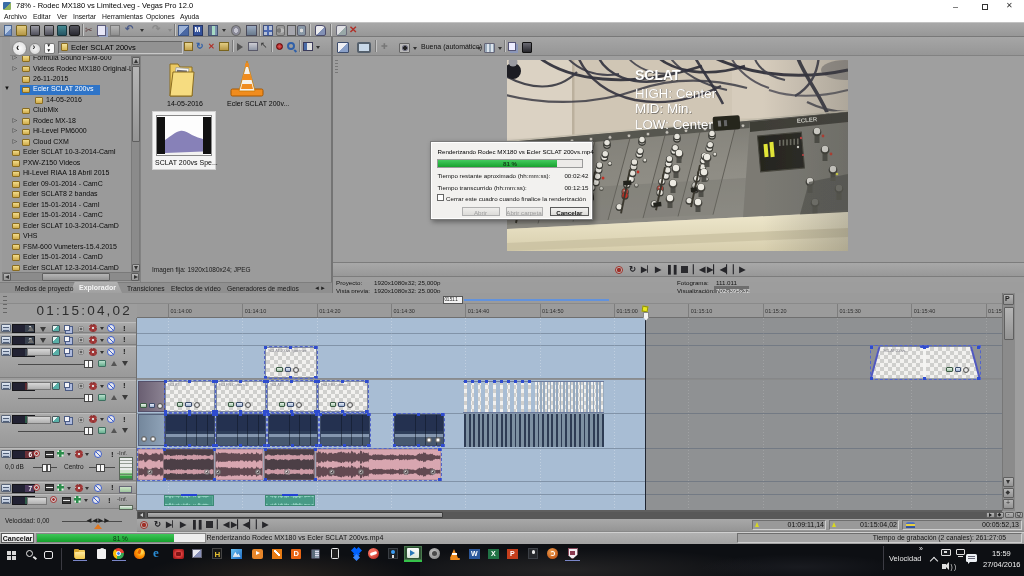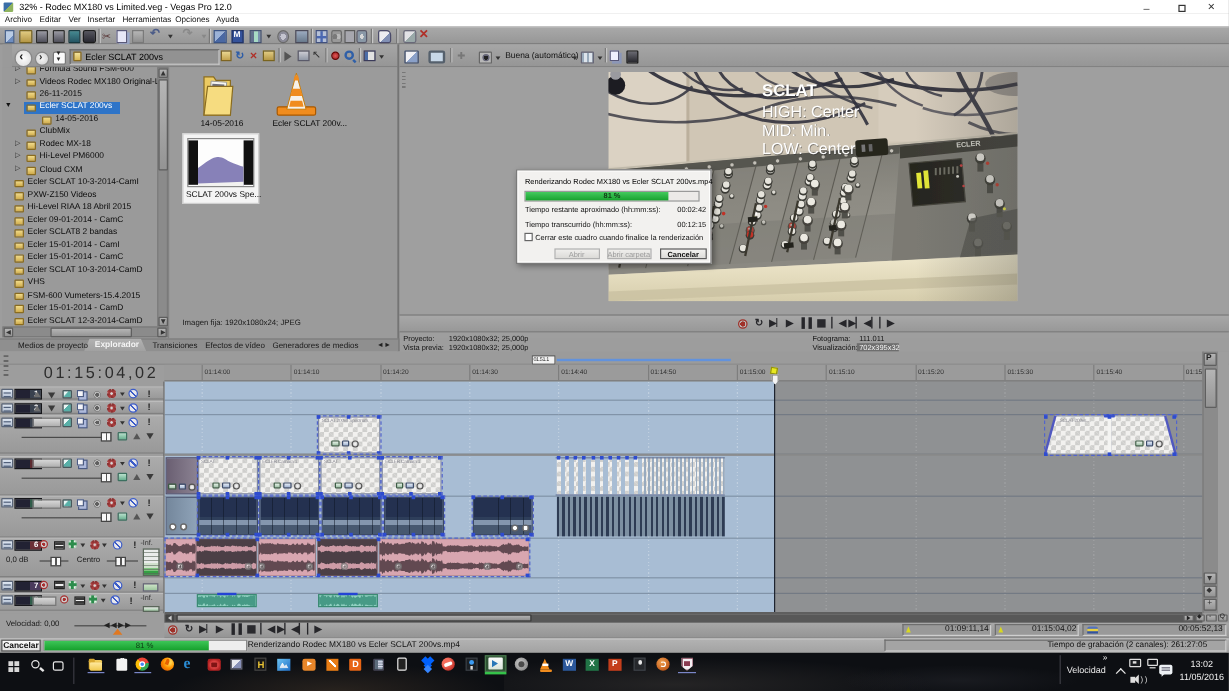--- a/index.html
+++ b/index.html
@@ -41,21 +41,21 @@
 .fad:after{content:"";position:absolute;top:1px;bottom:1px;left:2.2px;width:1px;background:#555}
 .tbtn{position:absolute;background:linear-gradient(#b5b5b5,#949494);border:1px solid #5f5f5f;border-radius:1px}
 .tico{position:absolute;top:25px;height:11px;opacity:.92}
 .sunk{position:absolute;background:#999999;border:1px solid;border-color:#6e6e6e #cfcfcf #cfcfcf #6e6e6e}
 .tri{position:absolute;width:0;height:0}
 .tb-ic{position:absolute;top:548px;width:11px;height:11px}
 </style></head><body>
 
 <div class="a" style="left:0;top:0;width:1024px;height:11px;background:#fff"></div>
 <div class="a" style="left:3px;top:1.5px;width:8px;height:8px;background:linear-gradient(135deg,#3a6ea8 0 50%,#8fb360 50%);border-radius:1px"></div>
-<div class="t f75" style="left:16px;top:1.5px;color:#000">32% - Rodec MX180 vs Limited.veg - Vegas Pro 12.0</div>
+<div class="t f75" style="left:16px;top:1.5px;color:#000">78% - Rodec MX180 vs Limited.veg - Vegas Pro 12.0</div>
 <div class="t" style="left:953px;top:2px;font-size:9px;color:#333">–</div>
 <div class="a" style="left:982px;top:3.5px;width:6px;height:6px;border:1px solid #333"></div>
 <div class="t" style="left:1006px;top:1px;font-size:8px;color:#333">✕</div>
 
 <div class="a" style="left:0;top:11px;width:1024px;height:11px;background:#fff"></div>
 <div class="t" style="left:4px;top:13px;font-size:6.8px;color:#111">Archivo</div>
 <div class="t" style="left:33px;top:13px;font-size:6.8px;color:#111">Editar</div>
 <div class="t" style="left:57px;top:13px;font-size:6.8px;color:#111">Ver</div>
 <div class="t" style="left:73px;top:13px;font-size:6.8px;color:#111">Insertar</div>
 <div class="t" style="left:102px;top:13px;font-size:6.8px;color:#111">Herramientas</div>
@@ -1222,22 +1222,22 @@
 <div class="a" style="left:941px;top:549px;width:10px;height:6.5px;border:1.2px solid #dfdfdf;border-radius:1px;background:#1a1c20"></div>
 <div class="a" style="left:944px;top:551px;width:3px;height:2px;background:#dfdfdf"></div>
 <div class="a" style="left:956px;top:548.5px;width:9px;height:6px;border:1.2px solid #dfdfdf;border-radius:1px"></div>
 <div class="a" style="left:958px;top:556px;width:5px;height:1.2px;background:#dfdfdf"></div>
 <div class="a" style="left:941.5px;top:563.5px;width:4px;height:5px;background:#dfdfdf"></div>
 <div class="tri" style="left:944.5px;top:562px;border-top:4px solid transparent;border-bottom:4px solid transparent;border-right:4.5px solid #dfdfdf"></div>
 <div class="t" style="left:950.5px;top:562.5px;font-size:6.5px;color:#dfdfdf">) )</div>
 <div class="a" style="left:966px;top:553.5px;width:11px;height:8px;background:#ecf0f4;border-radius:1.5px"></div>
 <div class="tri" style="left:968px;top:561px;border-top:3px solid #ecf0f4;border-left:0 solid transparent;border-right:3.5px solid transparent"></div>
 <div class="a" style="left:968px;top:556px;width:7px;height:1px;background:#667;box-shadow:0 2px #667"></div>
-<div class="t" style="left:992px;top:549.5px;font-size:7.5px;color:#f0f0f0">13:02</div>
-<div class="t" style="left:983px;top:560.5px;font-size:7.5px;color:#f0f0f0">11/05/2016</div>
+<div class="t" style="left:992px;top:549.5px;font-size:7.5px;color:#f0f0f0">15:59</div>
+<div class="t" style="left:983px;top:560.5px;font-size:7.5px;color:#f0f0f0">27/04/2016</div>
 
 <div class="a" style="left:430px;top:141px;width:163px;height:79px;background:#f2f1ef;border:1px solid #7a7a7a;box-shadow:2px 2px 5px rgba(0,0,0,.4),inset 0 0 0 1px #fff;z-index:50">
 <div class="t" style="left:6.5px;top:6px;font-size:6.2px;color:#000">Renderizando Rodec MX180 vs Ecler SCLAT 200vs.mp4</div>
 <div class="a" style="left:6px;top:16.5px;width:146px;height:9px;background:#eceae8;border:1px solid #9a9a9a"></div>
 <div class="a" style="left:7px;top:17.5px;width:119px;height:7px;background:linear-gradient(#44ca5e,#17a22e)"></div>
 <div class="t" style="left:6px;top:18px;width:146px;text-align:center;font-size:6.2px;color:#123d18;font-weight:bold">81 %</div>
 <div class="t" style="left:6.5px;top:30px;font-size:6.2px;color:#111">Tiempo restante aproximado (hh:mm:ss):</div>
 <div class="t" style="left:0;top:30px;width:157.5px;text-align:right;font-size:6.2px;color:#111">00:02:42</div>
 <div class="t" style="left:6.5px;top:41.5px;font-size:6.2px;color:#111">Tiempo transcurrido (hh:mm:ss):</div>
 <div class="t" style="left:0;top:41.5px;width:157.5px;text-align:right;font-size:6.2px;color:#111">00:12:15</div>

